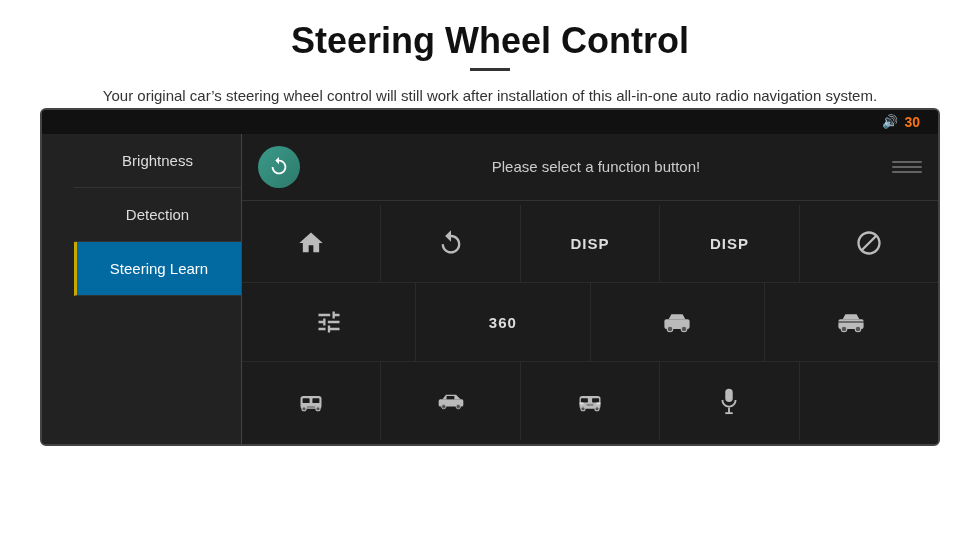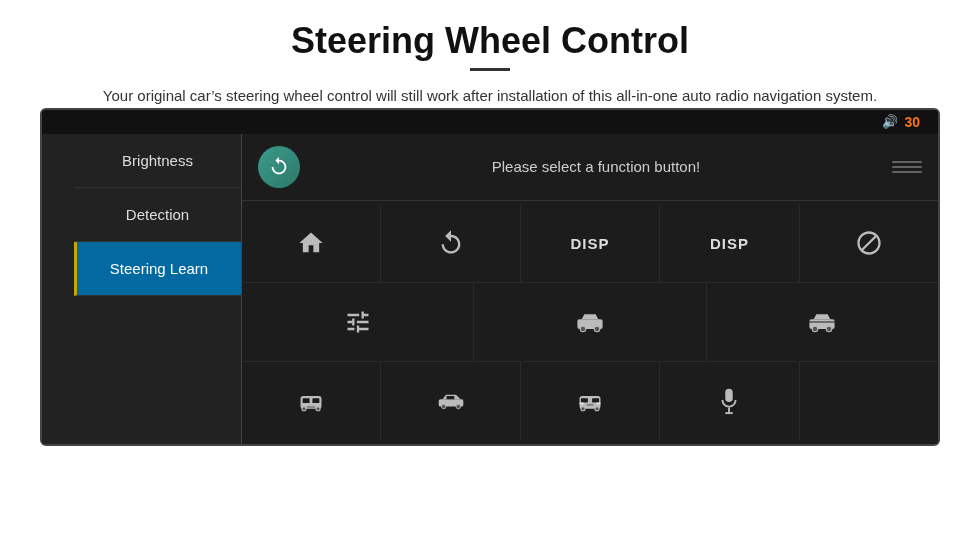--- a/index.html
+++ b/index.html
@@ -241,20 +241,23 @@
         </div>
 
         <div class="buttons-row">
 
           <div class="btn-cell">
             <svg width="26" height="26" viewBox="0 0 24 24" fill="#bbb" xmlns="http://www.w3.org/2000/svg">
               <path d="M3 17v2h6v-2H3zM3 5v2h10V5H3zm10 16v-2h8v-2h-8v-2h-2v6h2zM7 9v2H3v2h4v2h2V9H7zm14 4v-2H11v2h10zm-6-4h2V7h4V5h-4V3h-2v6z"></path>
             </svg>
           </div>
 
+          <div class="btn-cell">
+            <span class="btn-label">360</span>
+          </div>
 
 
           <div class="btn-cell">
             <svg width="28" height="22" viewBox="0 0 40 28" fill="#bbb" xmlns="http://www.w3.org/2000/svg">
               <rect x="2" y="10" width="36" height="14" rx="3"></rect>
               <path d="M8 10 L12 3 L28 3 L32 10" fill="#bbb"></path>
               <circle cx="10" cy="24" r="4" fill="#555" stroke="#bbb" stroke-width="1.5"></circle>
               <circle cx="30" cy="24" r="4" fill="#555" stroke="#bbb" stroke-width="1.5"></circle>
             </svg>
           </div>

